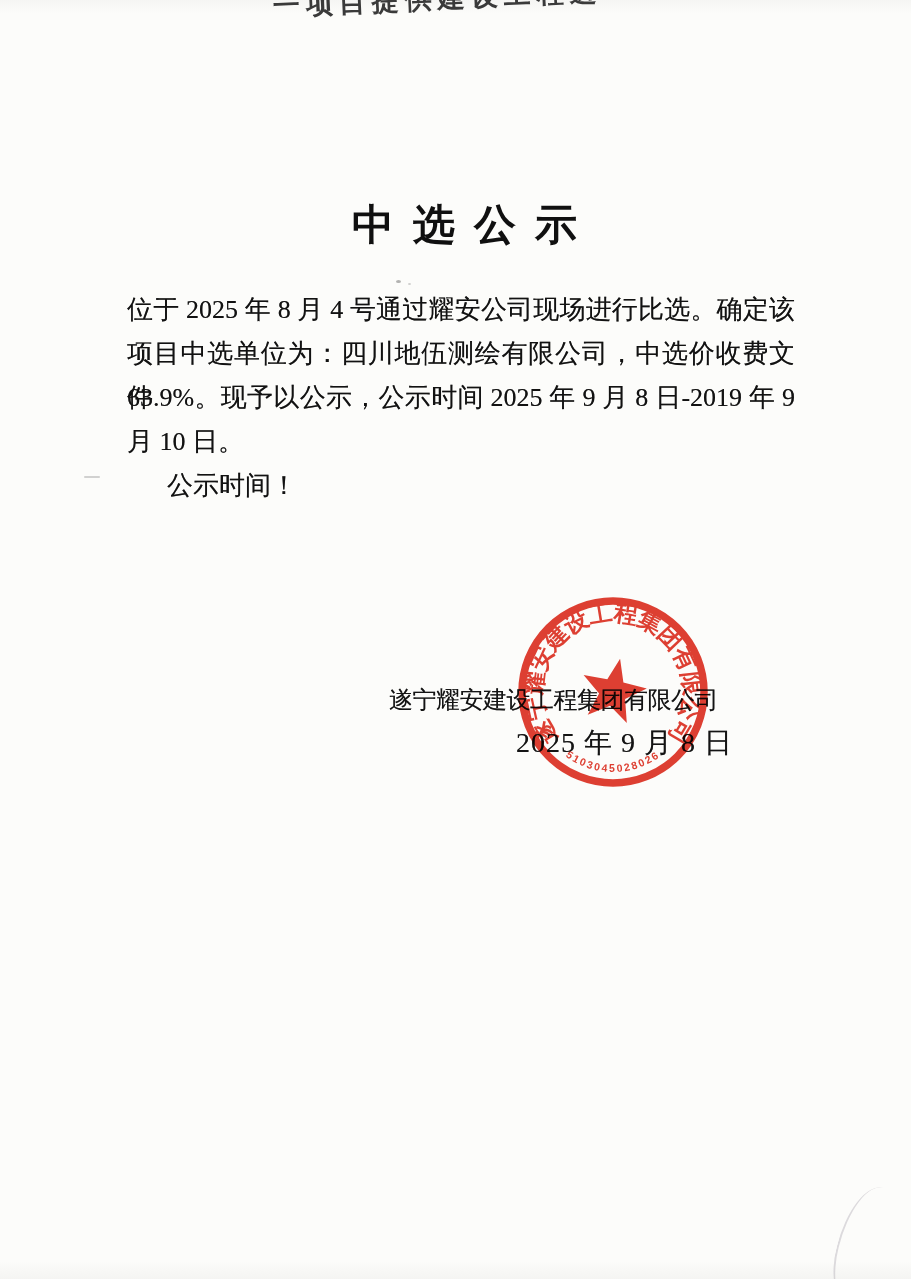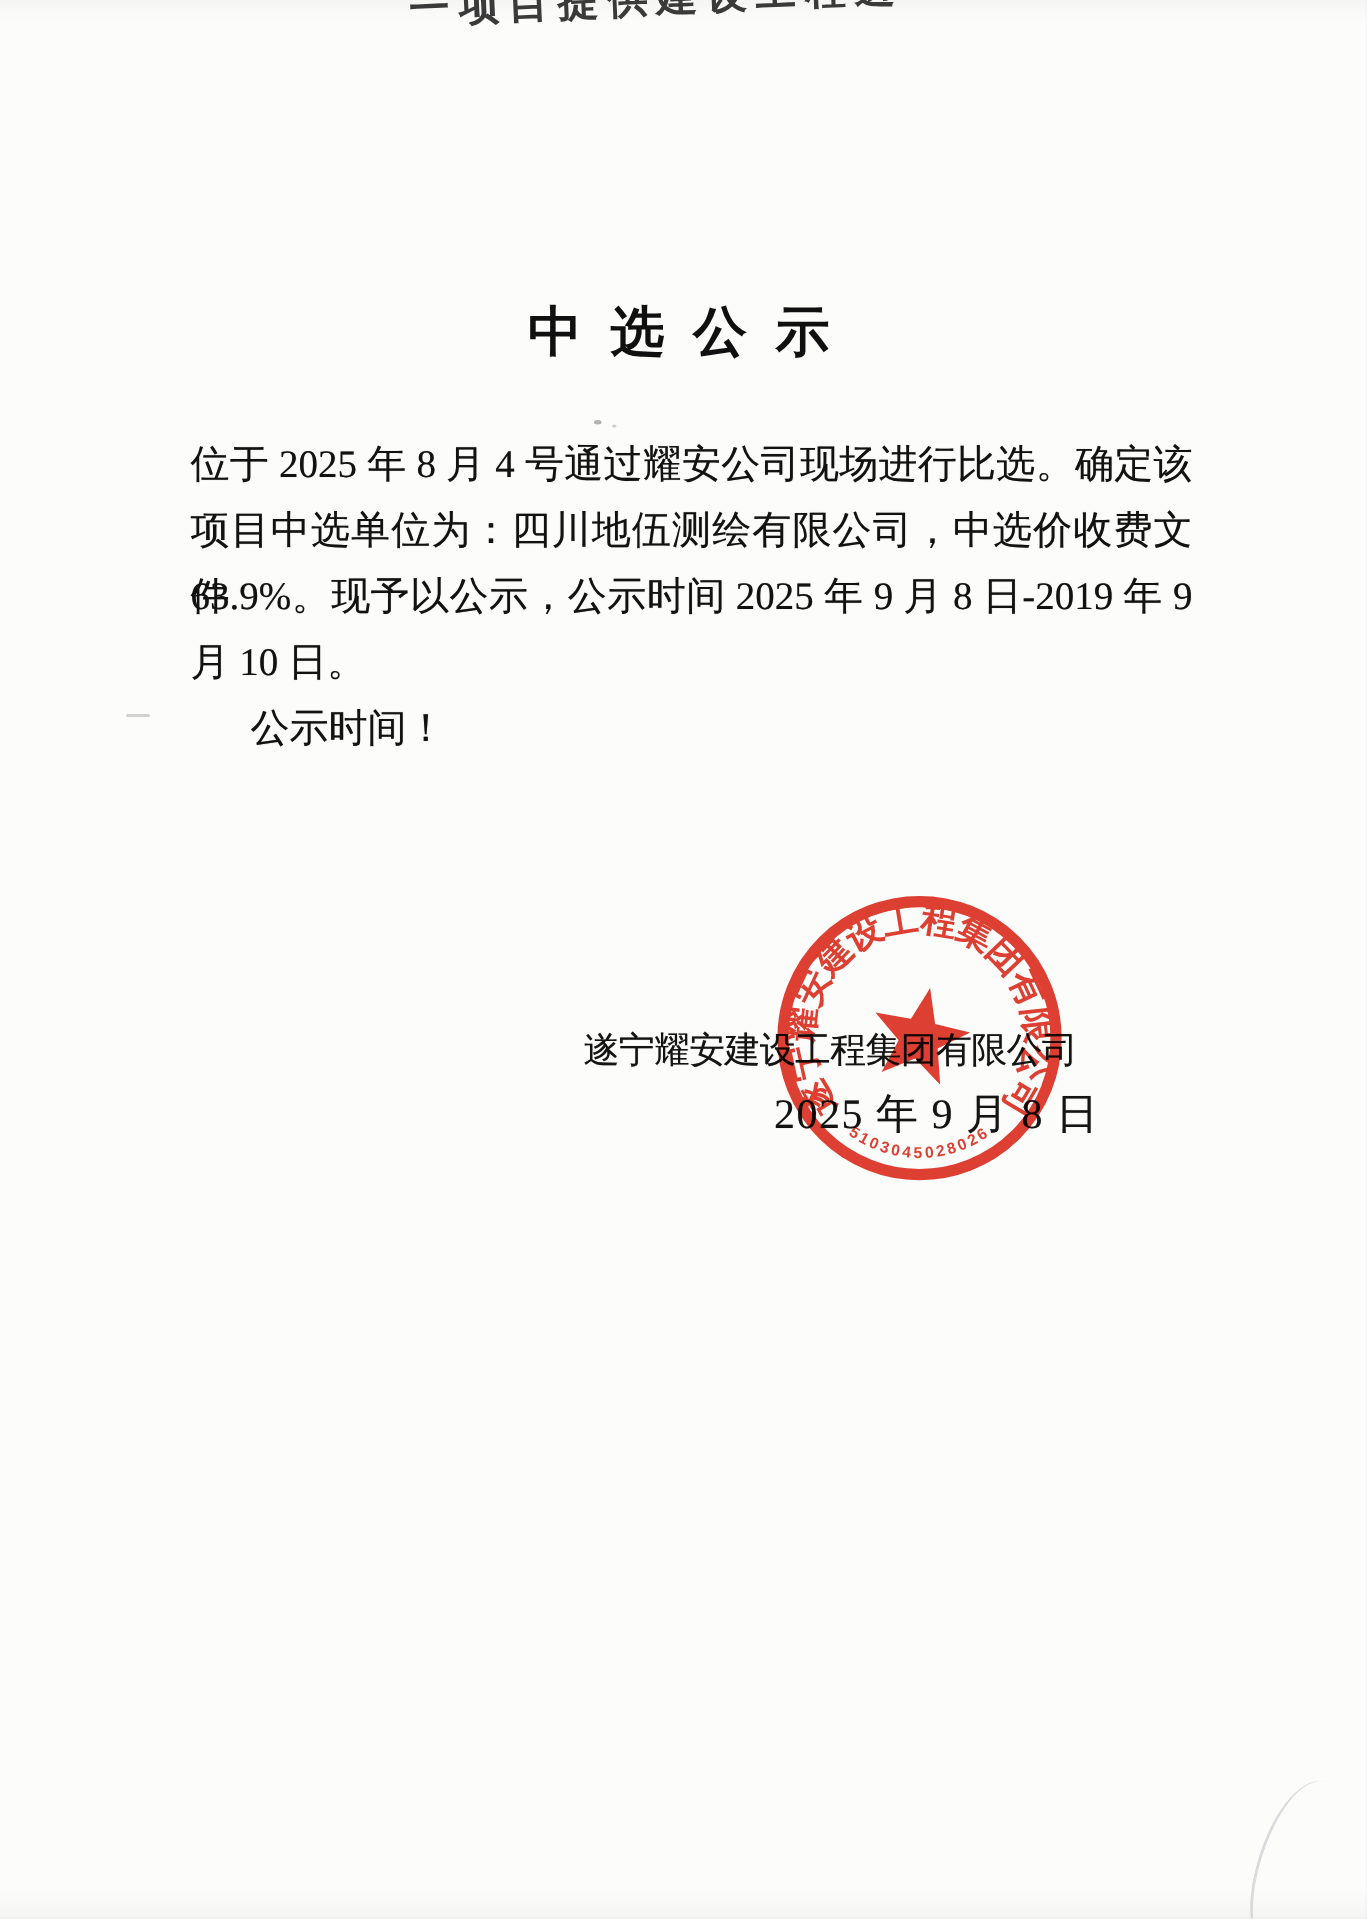--- a/index.html
+++ b/index.html
@@ -25,21 +25,21 @@
     color:#3a3a3a;
     transform:rotate(-2.6deg);
     transform-origin:left top;
     white-space:nowrap;
   }
   .doc-title{
     position:absolute;
     left:352px;top:197px;
     font-family:Liberation Serif, serif;
     font-weight:bold;
-    font-size:36px;
+    font-size:42px;
     letter-spacing:19px;
     color:#101010;
     white-space:nowrap;
   }
   .body-block{
     position:absolute;
     left:127px;top:288px;
     width:668px;
     font-size:26px;
     line-height:44px;

